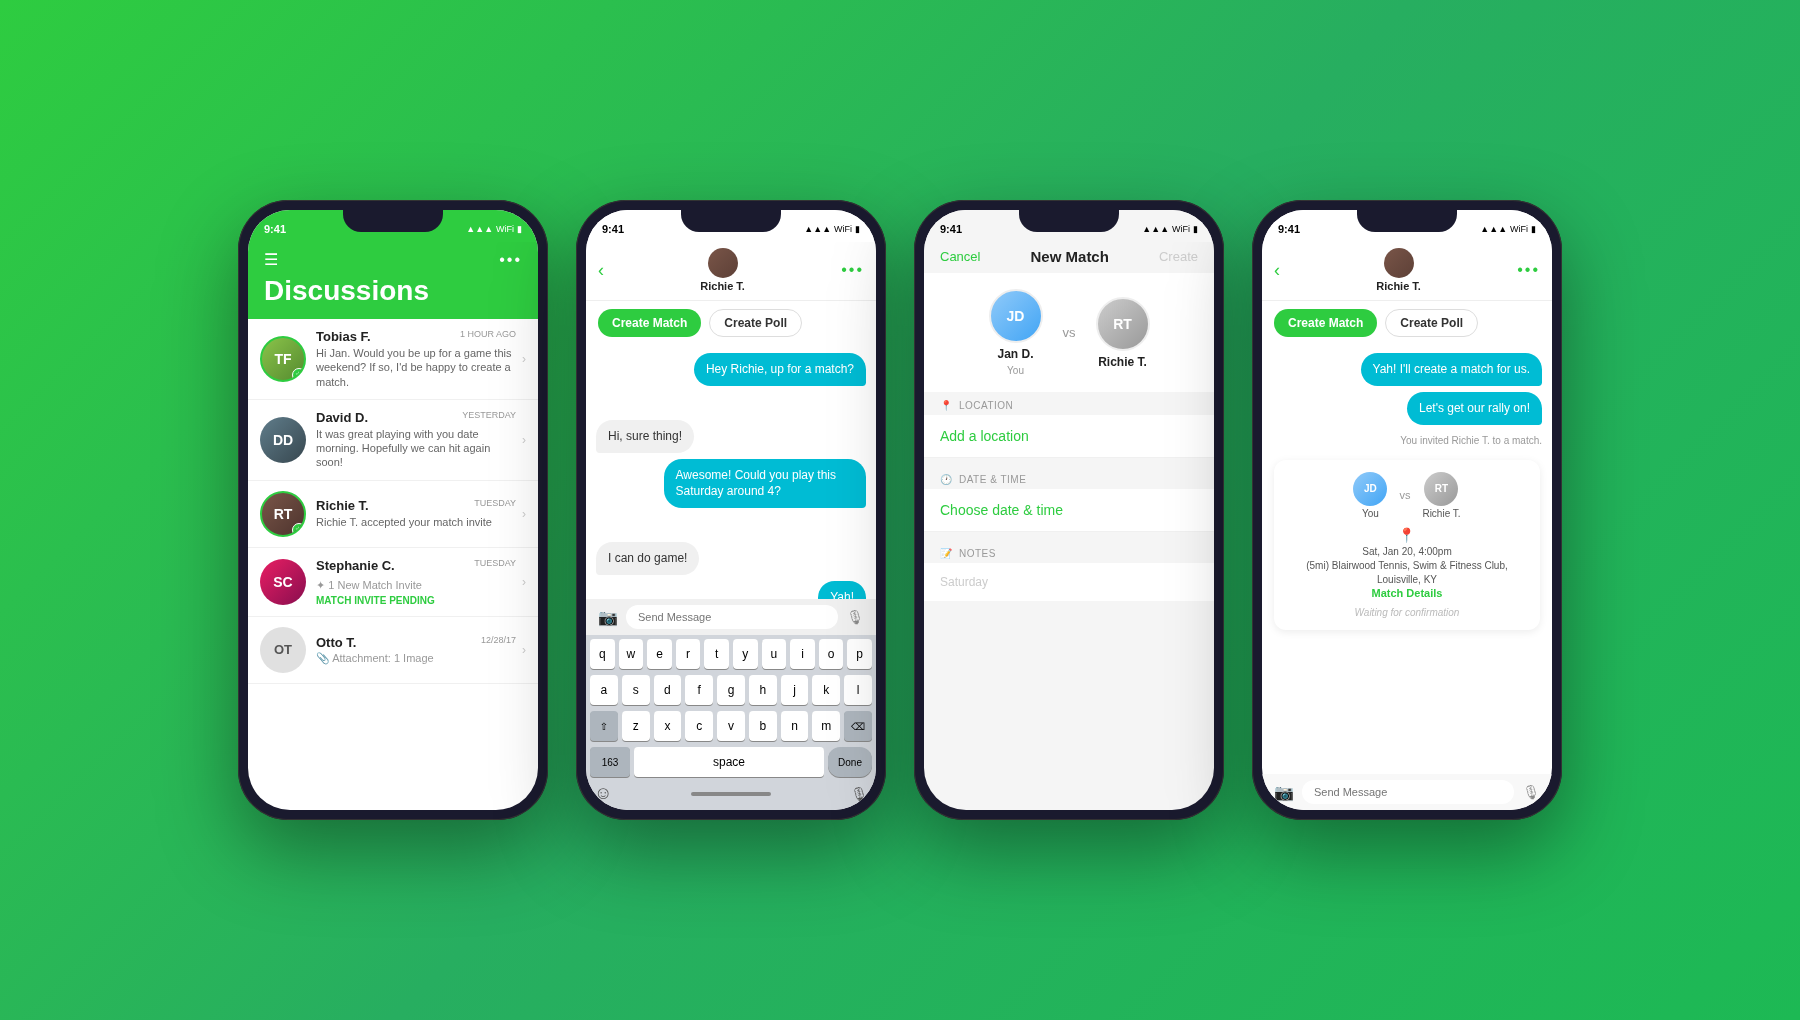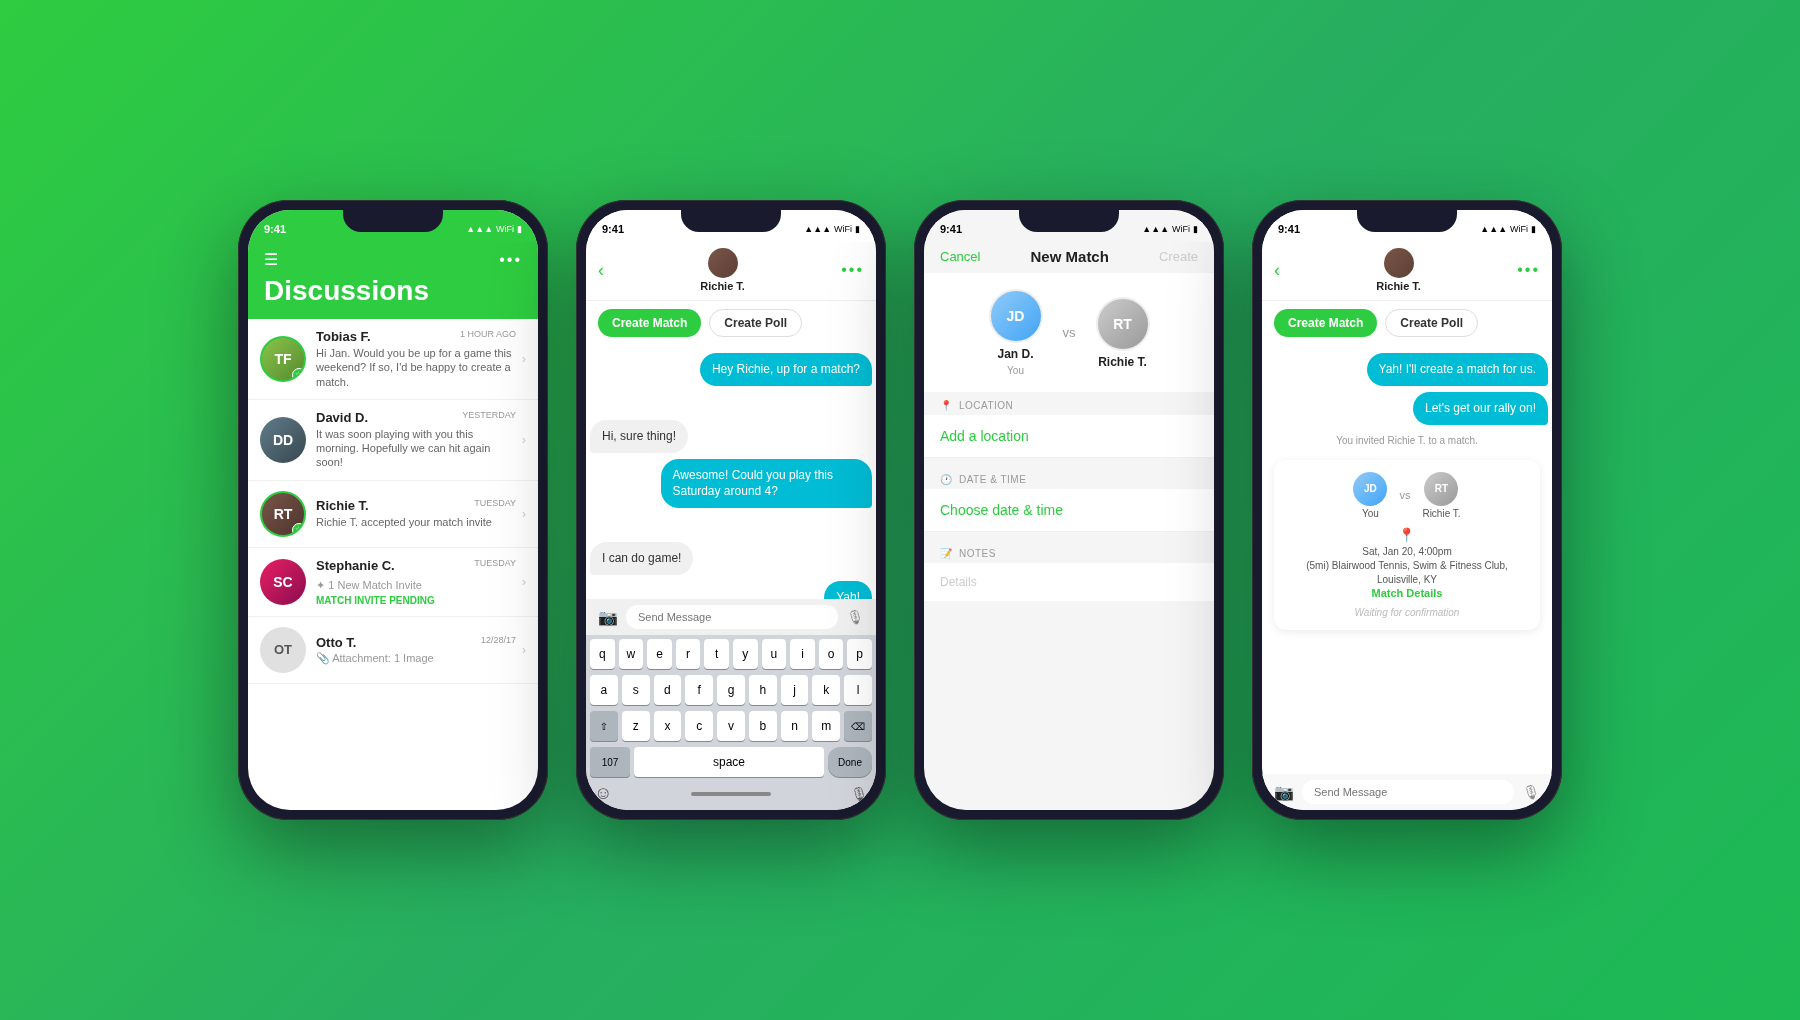--- a/index.html
+++ b/index.html
@@ -212,24 +212,25 @@
       border-radius: 20px;
       padding: 6px 14px;
       font-size: 12px;
       font-weight: 600;
       cursor: pointer;
     }
 
     .chat-messages {
       flex: 1;
       overflow: hidden;
-      padding: 8px 4px;
+      padding: 8px 10px;
       display: flex;
       flex-direction: column;
       gap: 6px;
+      align-items: flex-end;
     }
     .bubble {
       max-width: 75%;
       padding: 8px 12px;
       border-radius: 18px;
       font-size: 12px;
       line-height: 1.4;
     }
     .bubble-sent {
       background: #00bcd4;
@@ -494,21 +495,21 @@
 
         <div class="discussion-item">
           <div class="avatar av-david">
             <span>DD</span>
           </div>
           <div class="discussion-content">
             <div class="discussion-name-row">
               <span class="discussion-name">David D.</span>
               <span class="discussion-time">YESTERDAY</span>
             </div>
-            <div class="discussion-msg">It was soon playing with you this morning. Hopefully we can hit again soon!</div>
+            <div class="discussion-msg">It was great playing with you date morning. Hopefully we can hit again soon!</div>
           </div>
           <span class="discussion-arrow">›</span>
         </div>
 
         <div class="discussion-item">
           <div class="avatar av-richie avatar-ring">
             <span>RT</span>
             <div class="avatar-star">★</div>
           </div>
           <div class="discussion-content">
@@ -618,21 +619,21 @@
           <div class="key">z</div>
           <div class="key">x</div>
           <div class="key">c</div>
           <div class="key">v</div>
           <div class="key">b</div>
           <div class="key">n</div>
           <div class="key">m</div>
           <div class="key key-special">⌫</div>
         </div>
         <div class="keyboard-row">
-          <div class="key key-special" style="max-width:40px;">107</div>
+          <div class="key key-special" style="max-width:40px;">163</div>
           <div class="key key-space">space</div>
           <div class="key key-special" style="max-width:44px;background:#adb5bd;border-radius:12px;">Done</div>
         </div>
         <div class="keyboard-bottom">
           <span class="kb-emoji">☺</span>
           <div class="kb-home"></div>
           <span class="kb-mic">🎙</span>
         </div>
       </div>
     </div>
@@ -679,21 +680,21 @@
           <span>DATE &amp; TIME</span>
         </div>
         <div class="match-field">
           <span class="match-field-text">Choose date &amp; time</span>
         </div>
         <div class="notes-section-header">
           <span>📝</span>
           <span>NOTES</span>
         </div>
         <div class="notes-field">
-          <span>Details</span>
+          <span>Saturday</span>
         </div>
       </div>
     </div>
   </div>
 
   <div class="phone">
     <div class="phone-inner" style="background:#fff;">
       <div class="notch-bar white-bg">
         <div class="notch"></div>
         <span class="status-time">9:41</span>

